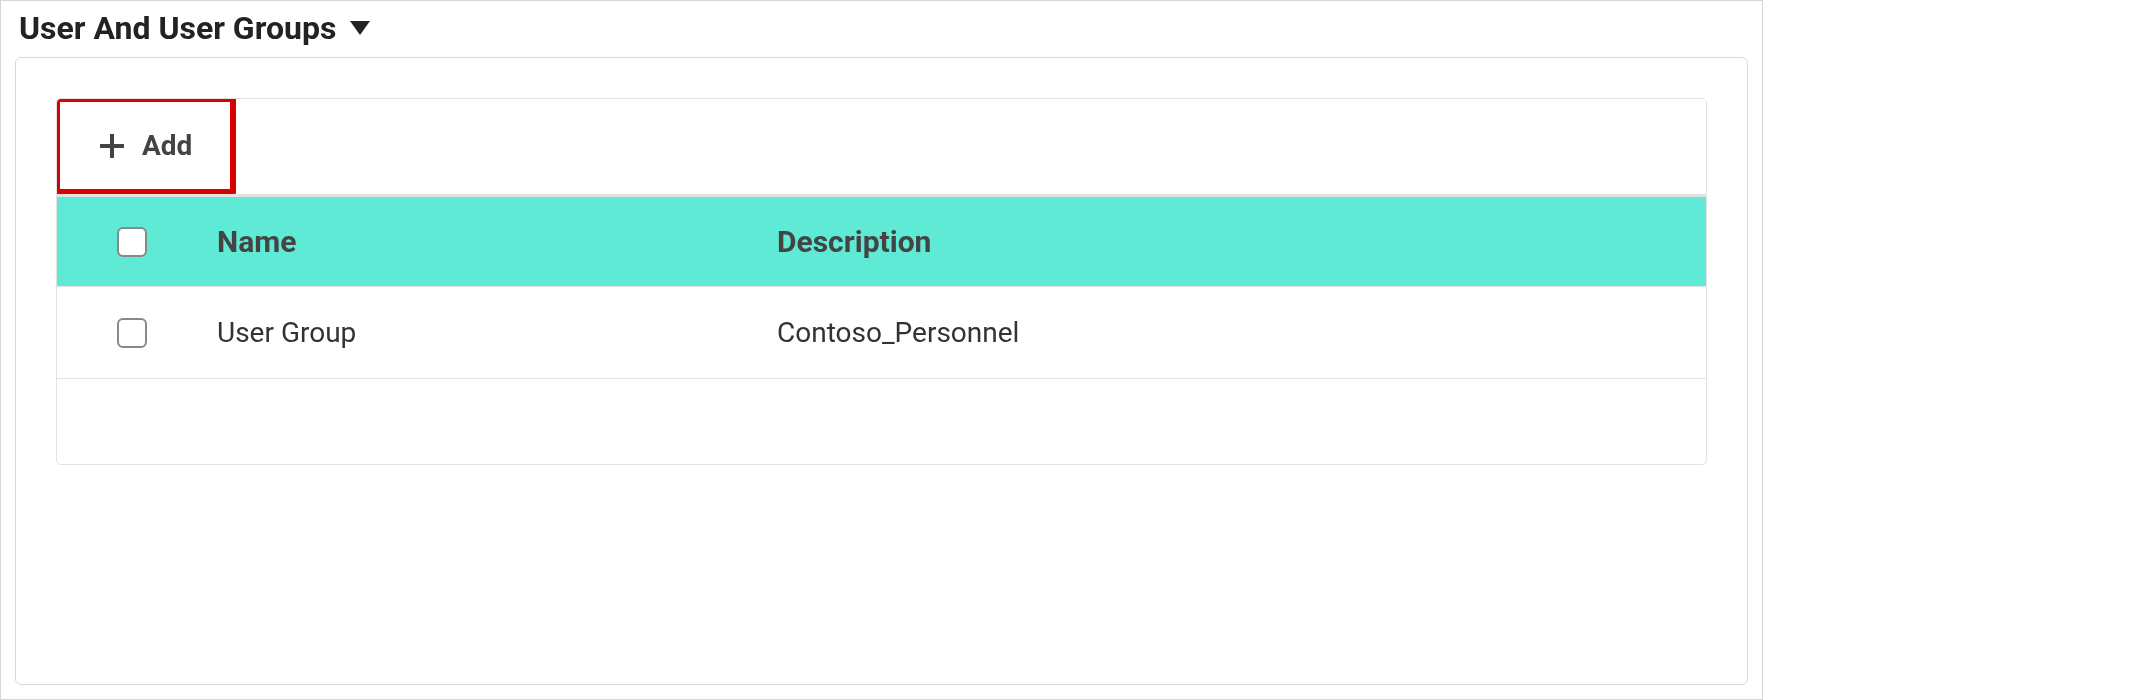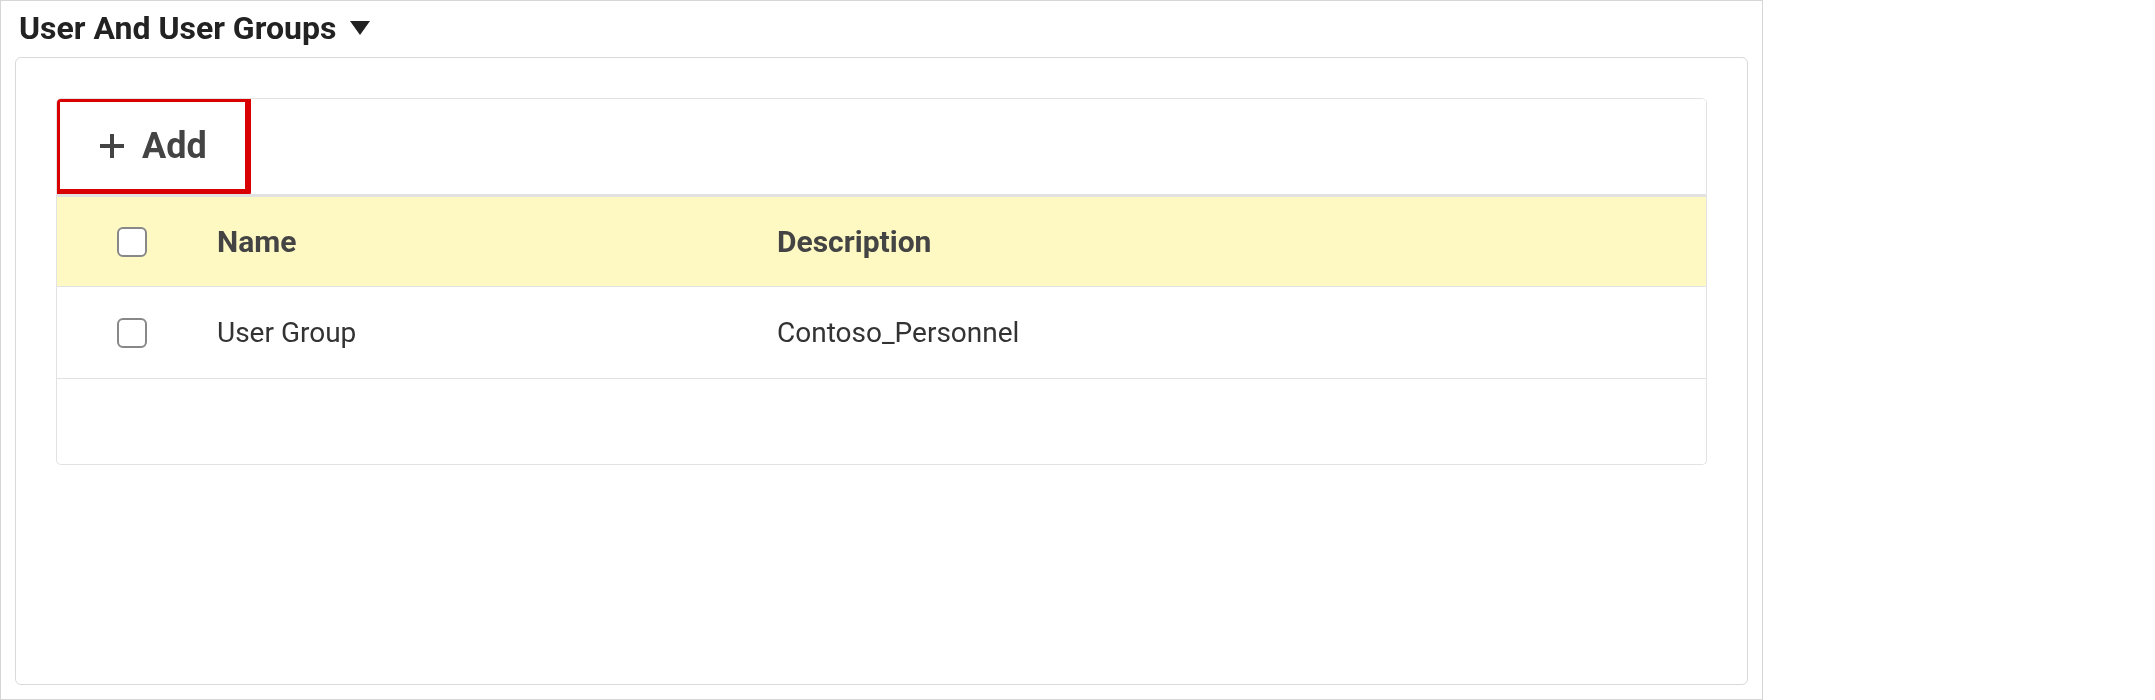--- a/index.html
+++ b/index.html
@@ -50,21 +50,21 @@
     align-items: stretch;
     height: 95px;
     background: #fff;
   }
   .tb-btn {
     display: flex;
     align-items: center;
     justify-content: center;
     gap: 16px;
     padding: 0 38px;
-    font-size: 36px;
+    font-size: 28px;
     font-weight: 700;
     border-right: 1px solid #e2e2e2;
     user-select: none;
   }
   .tb-btn.add {
     color: #444;
     border: 6px solid #d80000; 
     border-radius: 3px;
     margin: -3px 0 0 -3px;
     height: calc(100% + 4px);
@@ -72,21 +72,21 @@
   }
   .tb-btn.remove {
     color: #bdbdbd;
     cursor: default;
   }
   .tb-btn .icon svg { display: block; }
   .table-head {
     display: grid;
     grid-template-columns: 150px 560px 400px 1fr;
     align-items: center;
-    background: #fef9c3;
+    background: #5eead4;
     border: 1px solid #e2e2e2;
     border-top: 2px solid #e2e2e2;
     height: 92px;
     font-size: 30px;
     font-weight: 700;
     color: #444;
   }
   .table-head .cell { padding: 0 10px; }
   .table-head .cb-cell,
   .table-row  .cb-cell { display:flex; align-items:center; justify-content:center; }

